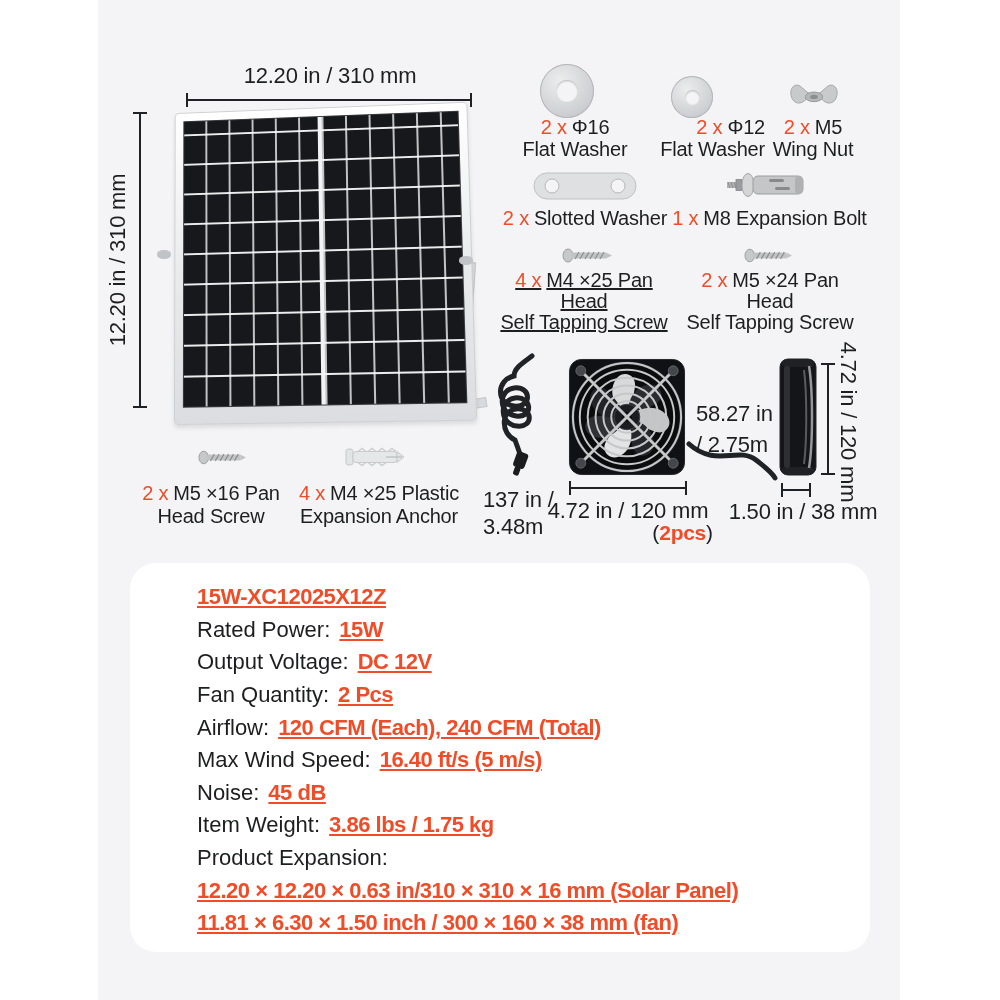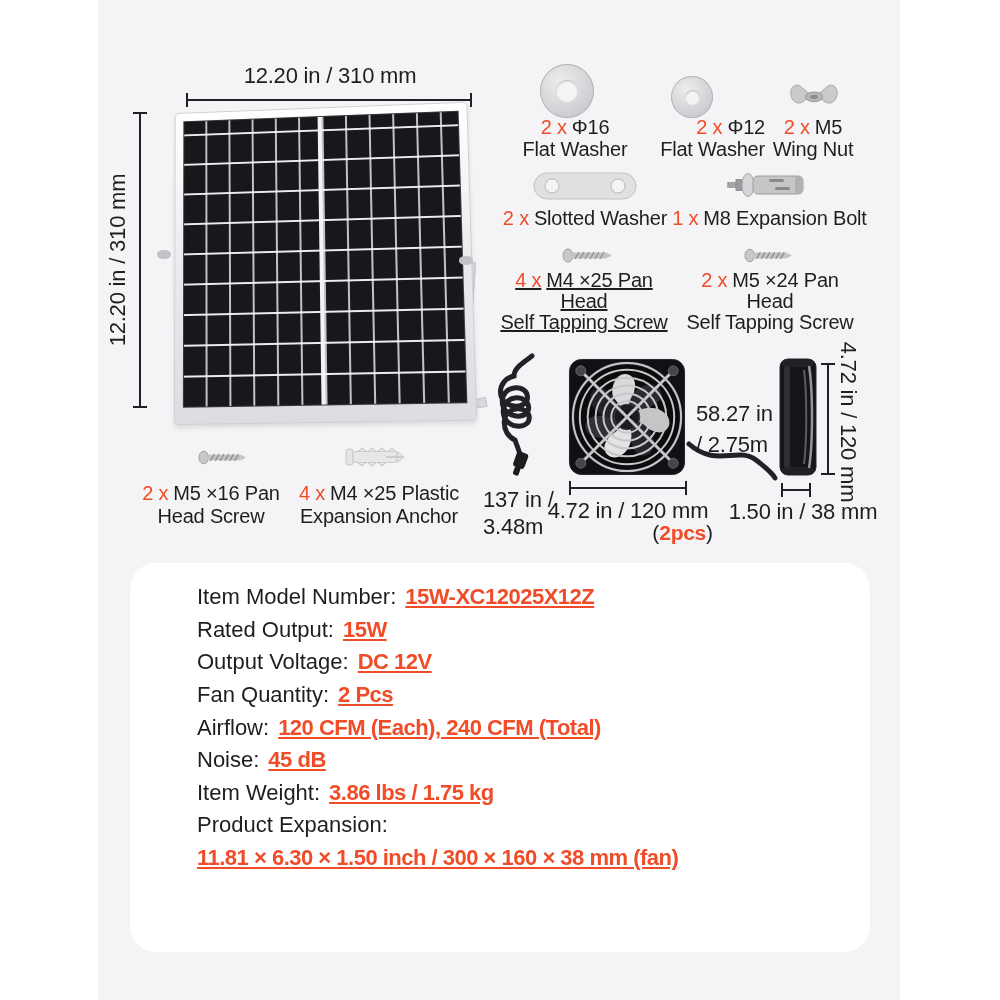--- a/index.html
+++ b/index.html
@@ -235,49 +235,56 @@
   <line x1="42" y1="11" x2="58" y2="11" stroke="#c2c3c5" stroke-width="1.5"></line>
 </svg>
 <div class="plabel" style="left:284px;top:482px;width:190px;line-height:23px;">
   <div><span class="cnt">4 x</span><span>M4 ×25 Plastic</span></div>
   <div>Expansion Anchor</div>
 </div>
 
 <div class="card">
   <div class="specs">
     <div class="srow">
-        <span class="slabel">Item Model Number:</span>
         <span class="sval">15W-XC12025X12Z</span>
       </div>
     <div class="srow">
-        <span class="slabel">Rated Output:</span>
+        <span class="slabel">Rated Power:</span>
         <span class="sval">15W</span>
       </div>
     <div class="srow">
         <span class="slabel">Output Voltage:</span>
         <span class="sval">DC 12V</span>
       </div>
     <div class="srow">
         <span class="slabel">Fan Quantity:</span>
         <span class="sval">2 Pcs</span>
       </div>
     <div class="srow">
         <span class="slabel">Airflow:</span>
         <span class="sval">120 CFM (Each), 240 CFM (Total)</span>
       </div>
     <div class="srow">
+        <span class="slabel">Max Wind Speed:</span>
+        <span class="sval">16.40 ft/s (5 m/s)</span>
+      </div>
+    <div class="srow">
         <span class="slabel">Noise:</span>
         <span class="sval">45 dB</span>
       </div>
     <div class="srow">
         <span class="slabel">Item Weight:</span>
         <span class="sval">3.86 lbs / 1.75 kg</span>
       </div>
     <div class="srow">
         <span class="slabel">Product Expansion:</span>
         <span class="sval"></span>
       </div>
     <div class="srow">
         <span class="slabel"></span>
+        <span class="sval">12.20 × 12.20 × 0.63 in/310 × 310 × 16 mm (Solar Panel)</span>
+      </div>
+    <div class="srow">
+        <span class="slabel"></span>
         <span class="sval">11.81 × 6.30 × 1.50 inch / 300 × 160 × 38 mm (fan)</span>
       </div>
   </div>
 </div>
 
 </body></html>

